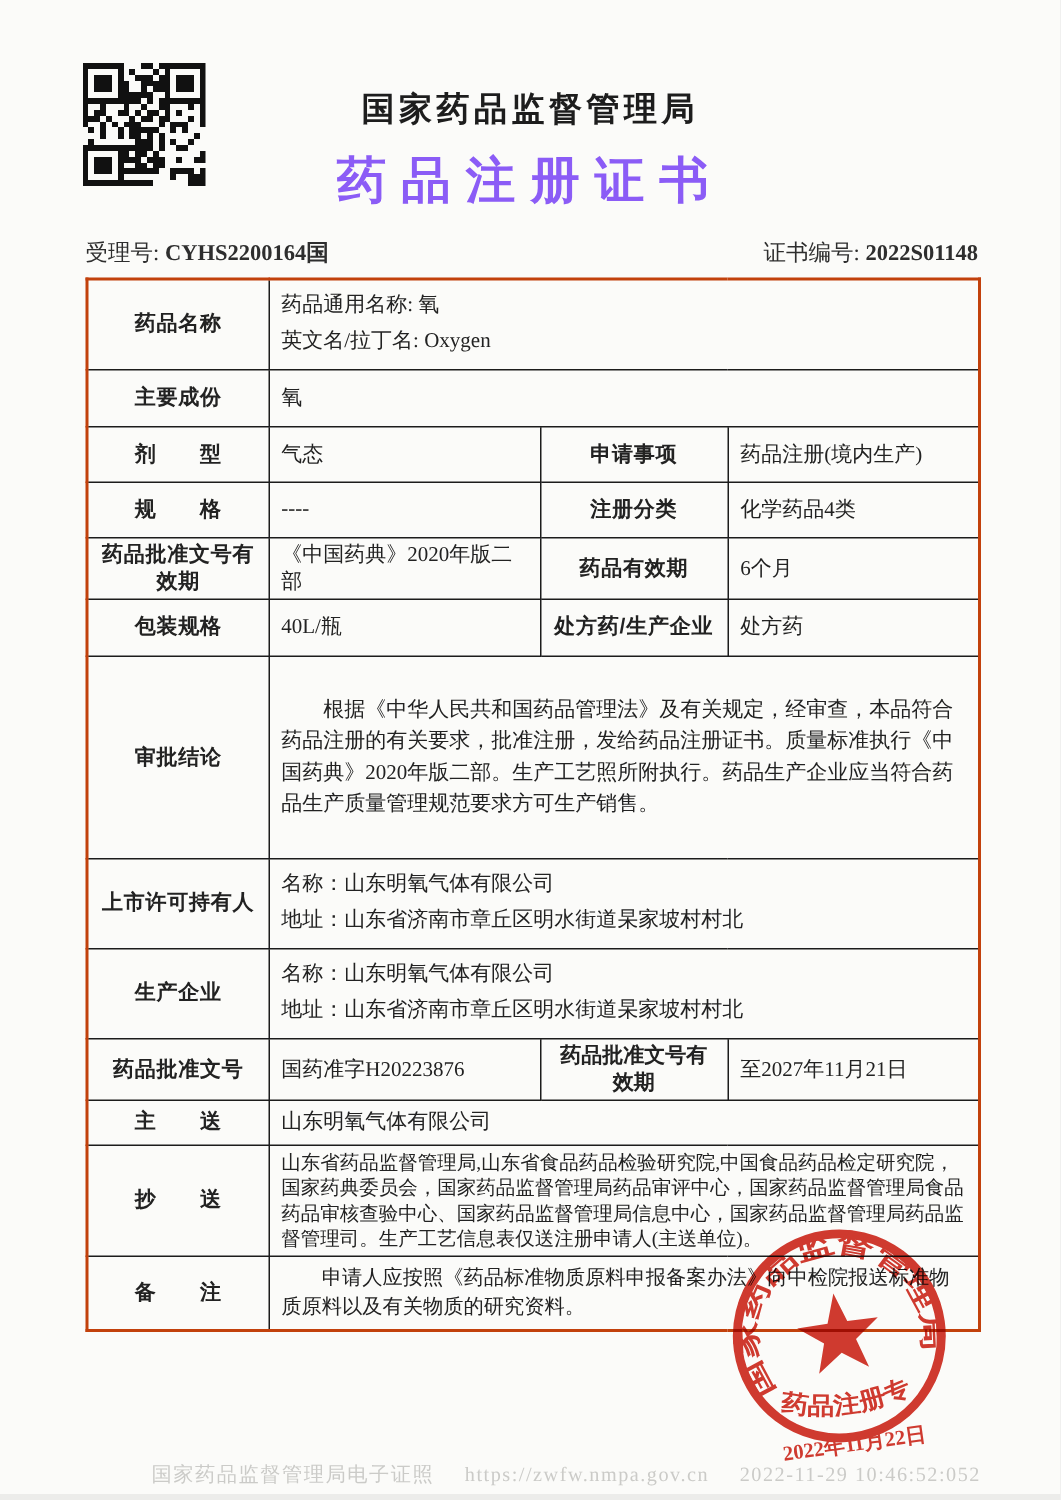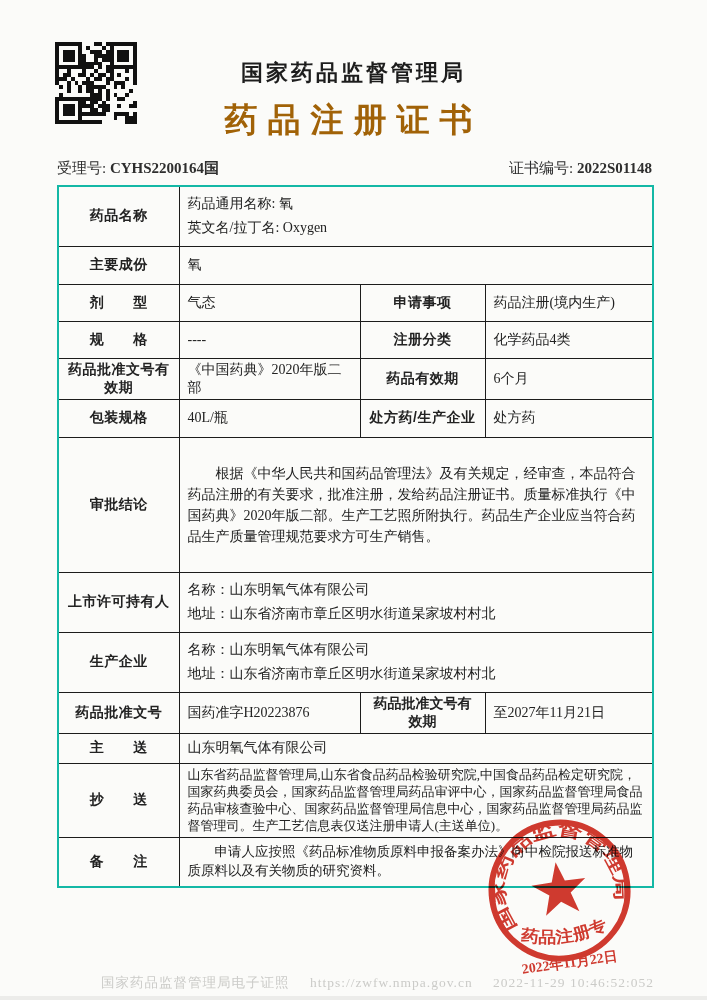--- a/index.html
+++ b/index.html
@@ -10,38 +10,38 @@
   }
   
   .qr{position:absolute;left:55px;top:42px;width:82px;height:82px;}
   .org-title{
     position:absolute;left:0;top:58px;width:707px;text-align:center;
     font-family:"Liberation Sans","DejaVu Sans",sans-serif;
     font-size:22px;font-weight:700;letter-spacing:3px;color:#1d1d1d;
   }
   .cert-title{
     position:absolute;left:0;top:98px;width:707px;text-align:center;
-    font-size:33px;font-weight:600;letter-spacing:10px;color:#a16207;
+    font-size:33px;font-weight:600;letter-spacing:10px;color:#8b5cf6;
   }
   .meta{
     position:absolute;left:57px;top:159px;width:595px;
     font-size:15px;color:#2e2e2e;
   }
   .meta .right{float:right;}
   .meta b{font-weight:600;}
   
   table.cert{
     position:absolute;left:57px;top:185px;width:595px;
     border-collapse:collapse;table-layout:fixed;
   }
   table.cert td{
     border:1px solid #1c1c1c;vertical-align:middle;
     font-size:14px;color:#222;padding:2px 8px;overflow:hidden;
   }
-  table.cert{border:2px solid #14b8a6;}
+  table.cert{border:2px solid #c2410c;}
   td.lab{
     text-align:center;font-weight:700;padding:2px 2px;
     font-family:"Liberation Sans","DejaVu Sans",sans-serif;
     font-size:14px;color:#111;letter-spacing:0.5px;
   }
   .two-line div{line-height:1.7;}
   .para{text-indent:2em;line-height:1.5;margin:0;}
   .cc-text{line-height:1.33;font-size:13px;margin:0;}
   .remark-text{text-indent:2em;line-height:1.4;font-size:13.5px;margin:0;}
   

